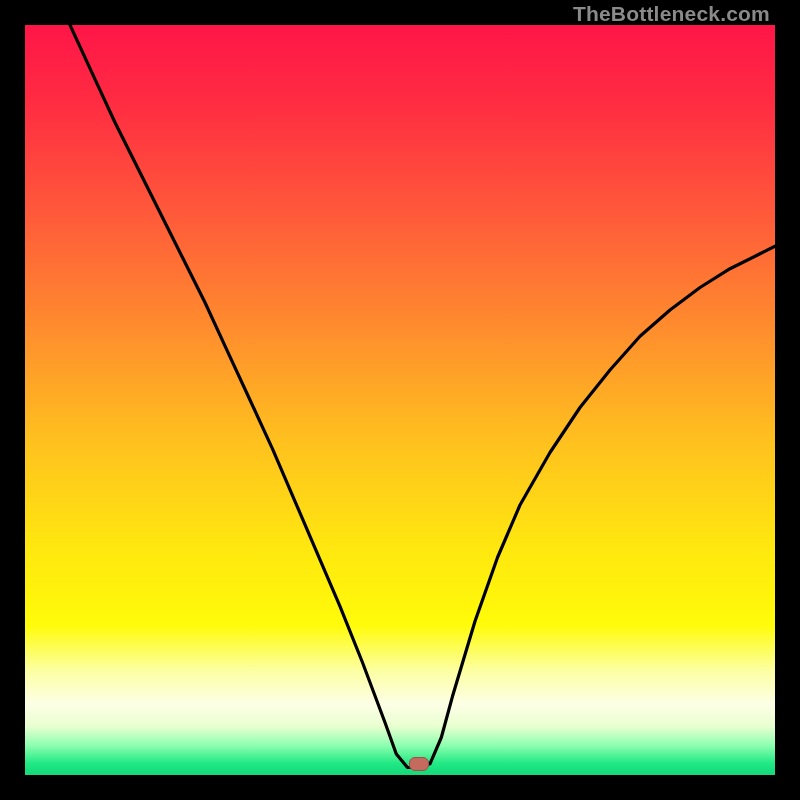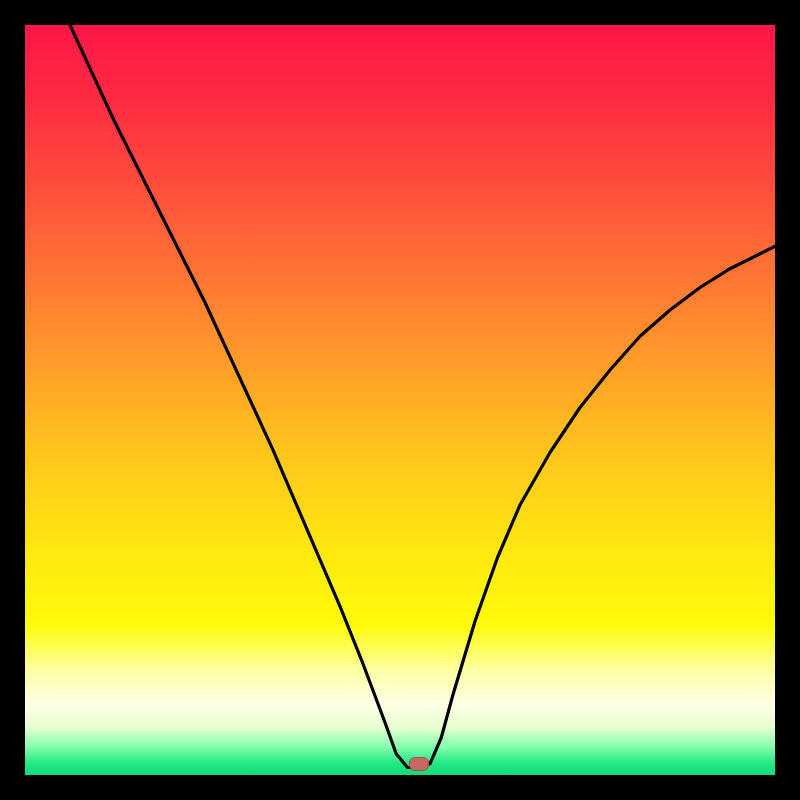--- a/index.html
+++ b/index.html
@@ -87,14 +87,15 @@
     </svg>
 
     <svg class="curve-svg" viewBox="0 0 750 750" preserveAspectRatio="none">
       <path id="curve-path" d="M45.0 0.0 L67.5 48.8 L90.0 97.5 L112.5 142.5 L135.0 187.5 L157.5 232.5 L180.0 277.5 L202.5 326.3 L225.0 375.0 L247.5 423.8 L270.0 476.3 L292.5 528.8 L315.0 581.3 L337.5 637.5 L360.0 697.5 L371.3 729.0 L382.5 742.5 L393.8 742.5 L405.0 738.8 L416.3 712.5 L427.5 671.3 L450.0 596.3 L472.5 532.5 L495.0 480.0 L525.0 427.5 L555.0 382.5 L585.0 345.0 L615.0 311.3 L645.0 285.0 L675.0 262.5 L705.0 243.7 L735.0 228.8 L750.0 221.3" fill="none" stroke-width="3.2" stroke-linecap="round" stroke-linejoin="round" stroke="#000000"></path>
     </svg>
 
     <div class="marker" id="opt-marker" style="left: 393.75px; top: 738.75px; background: rgb(196, 106, 95); border: 1px solid rgb(161, 79, 68);"></div>
 
   </div>
 
+  <div class="watermark">TheBottleneck.com</div>
 
 </div>
 
 </body></html>

